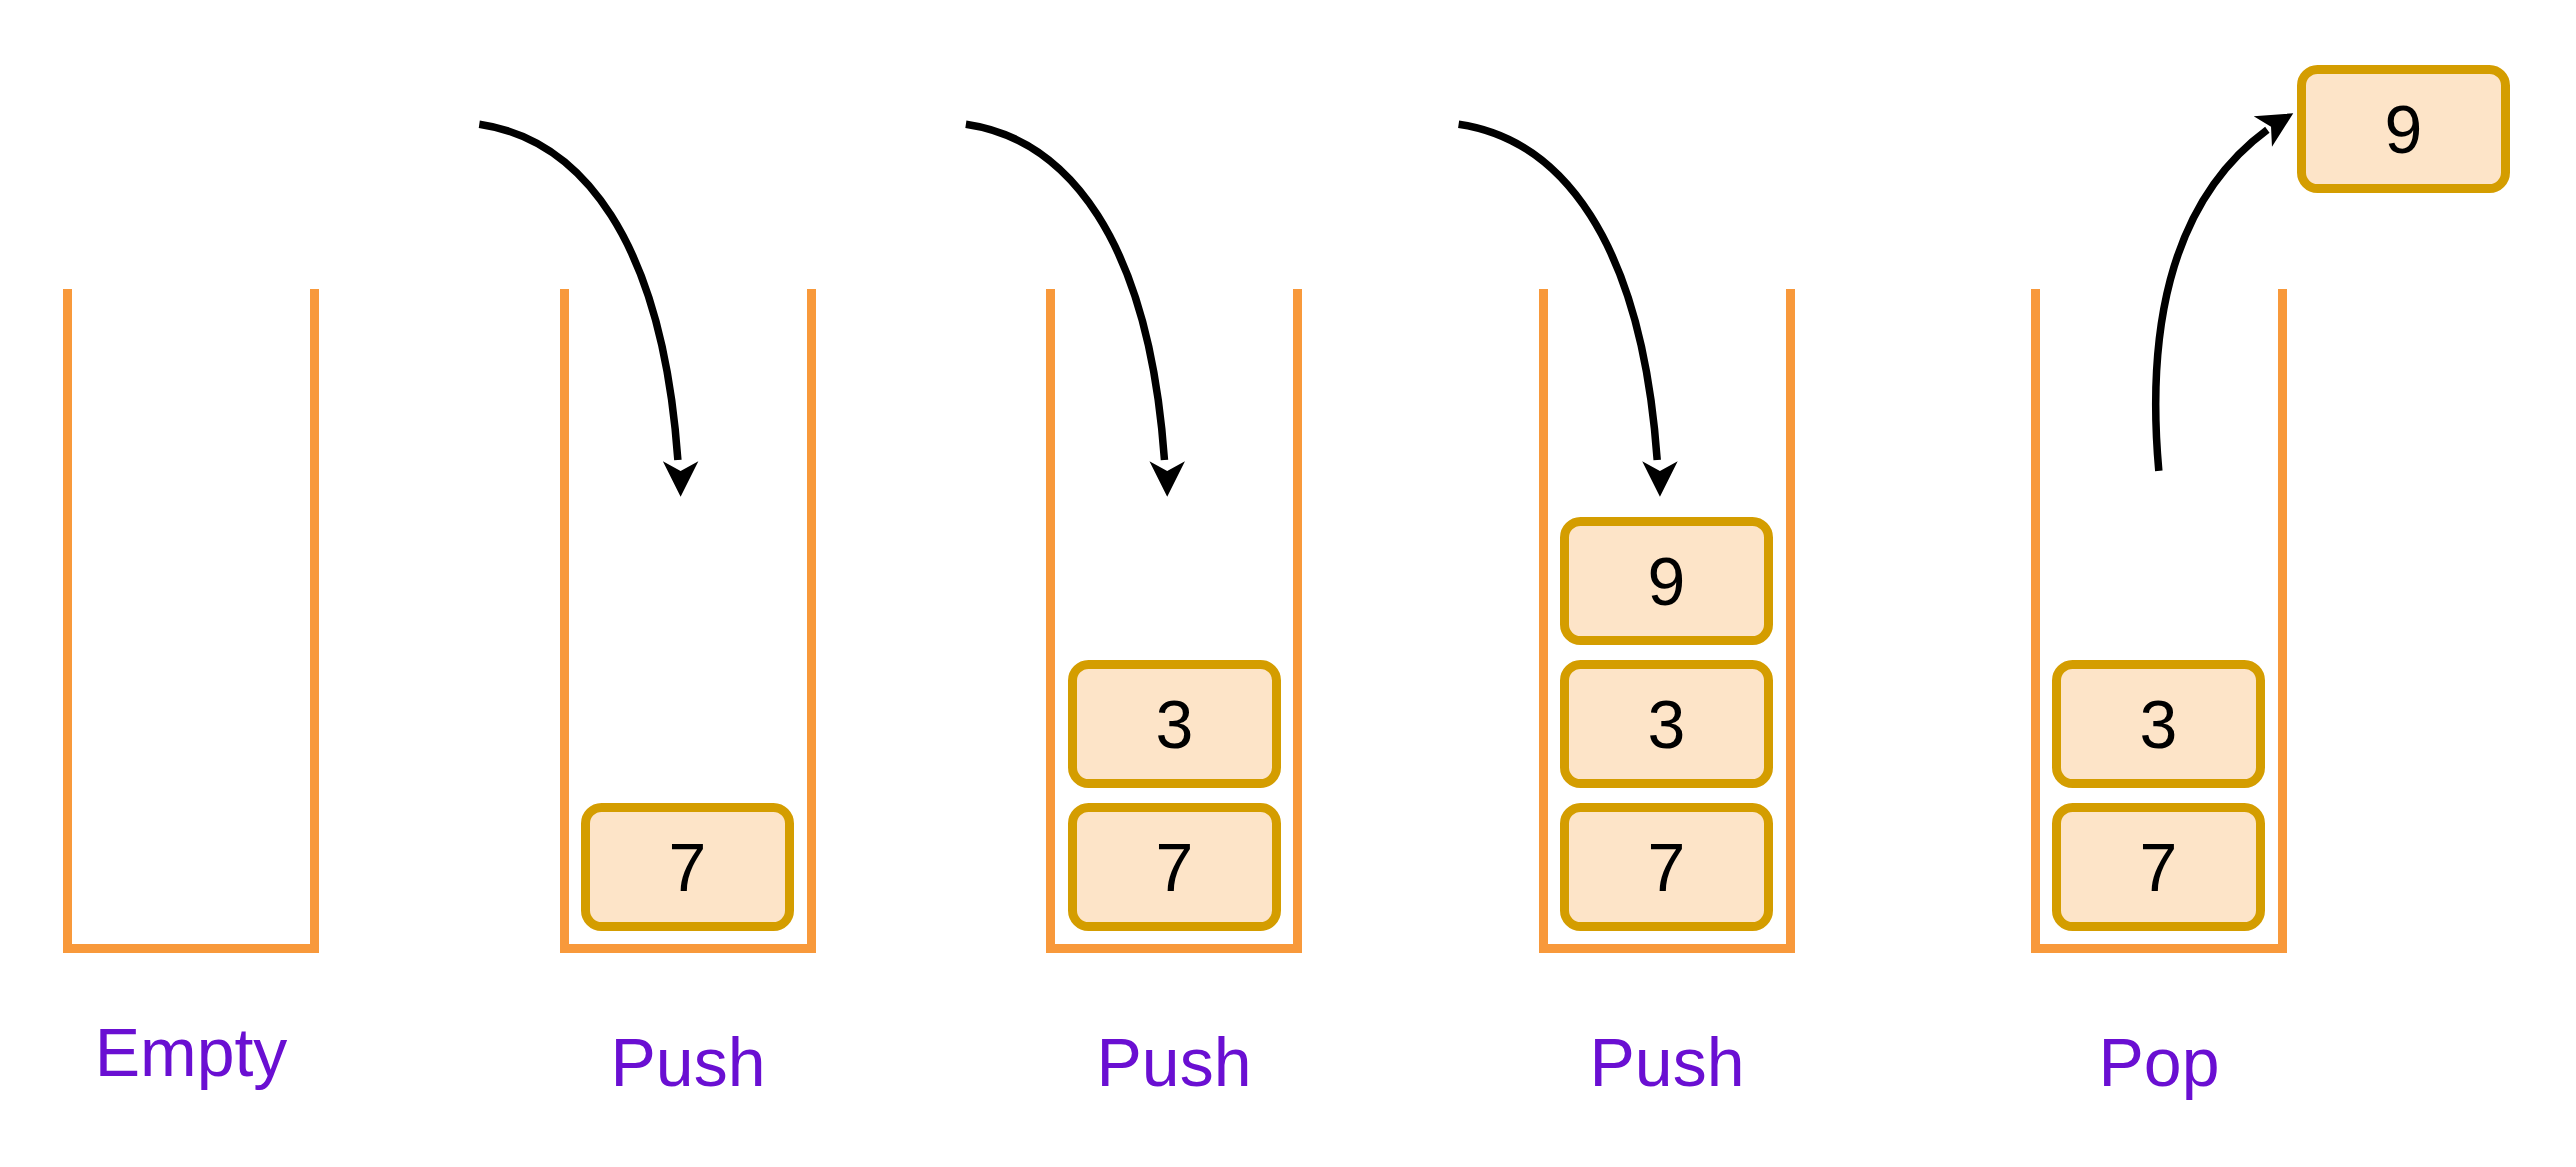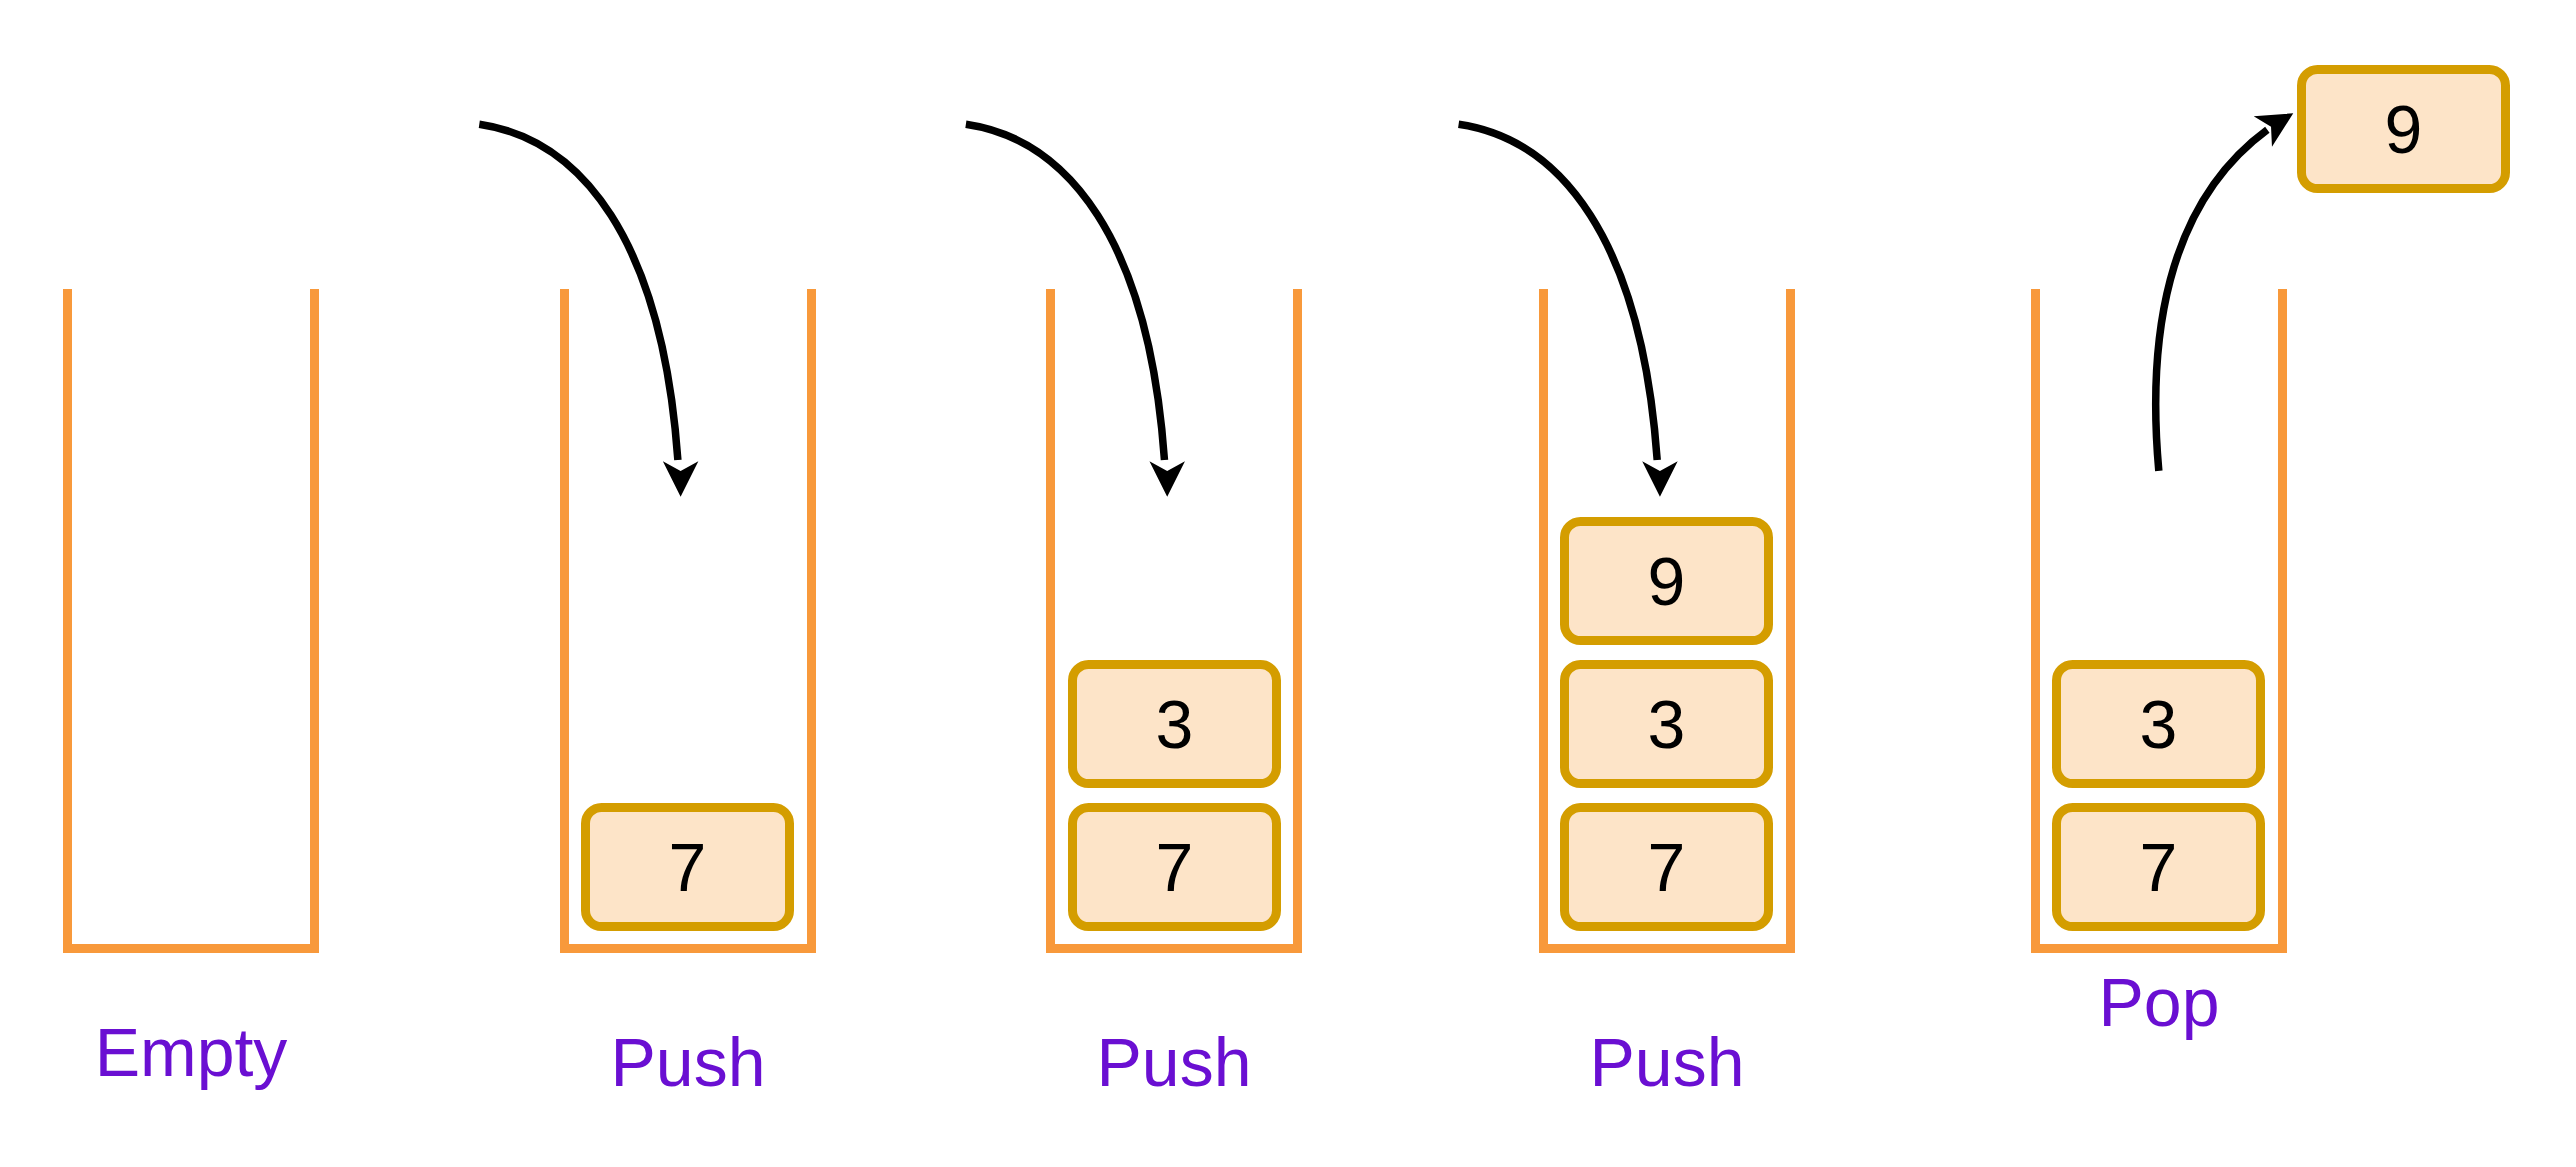--- a/index.html
+++ b/index.html
@@ -95,15 +95,15 @@
     <div class="container-u" style="left: 2031px; top: 289px; width: 256px; height: 664px;"></div>
     <div class="stack-box" style="left: 2052px; top: 803px; width: 213px; height: 128px;">
       <span>7</span>
     </div>
     <div class="stack-box" style="left: 2052px; top: 660px; width: 213px; height: 128px;">
       <span>3</span>
     </div>
     <div class="stack-box" style="left: 2297px; top: 65px; width: 213px; height: 128px;">
       <span>9</span>
     </div>
-    <div class="op-label" style="left: 2031px; top: 965px; width: 256px;">Pop</div>
+    <div class="op-label" style="left: 2031px; top: 1025px; width: 256px;">Pop</div>
   </div>
 
 
 </body></html>

